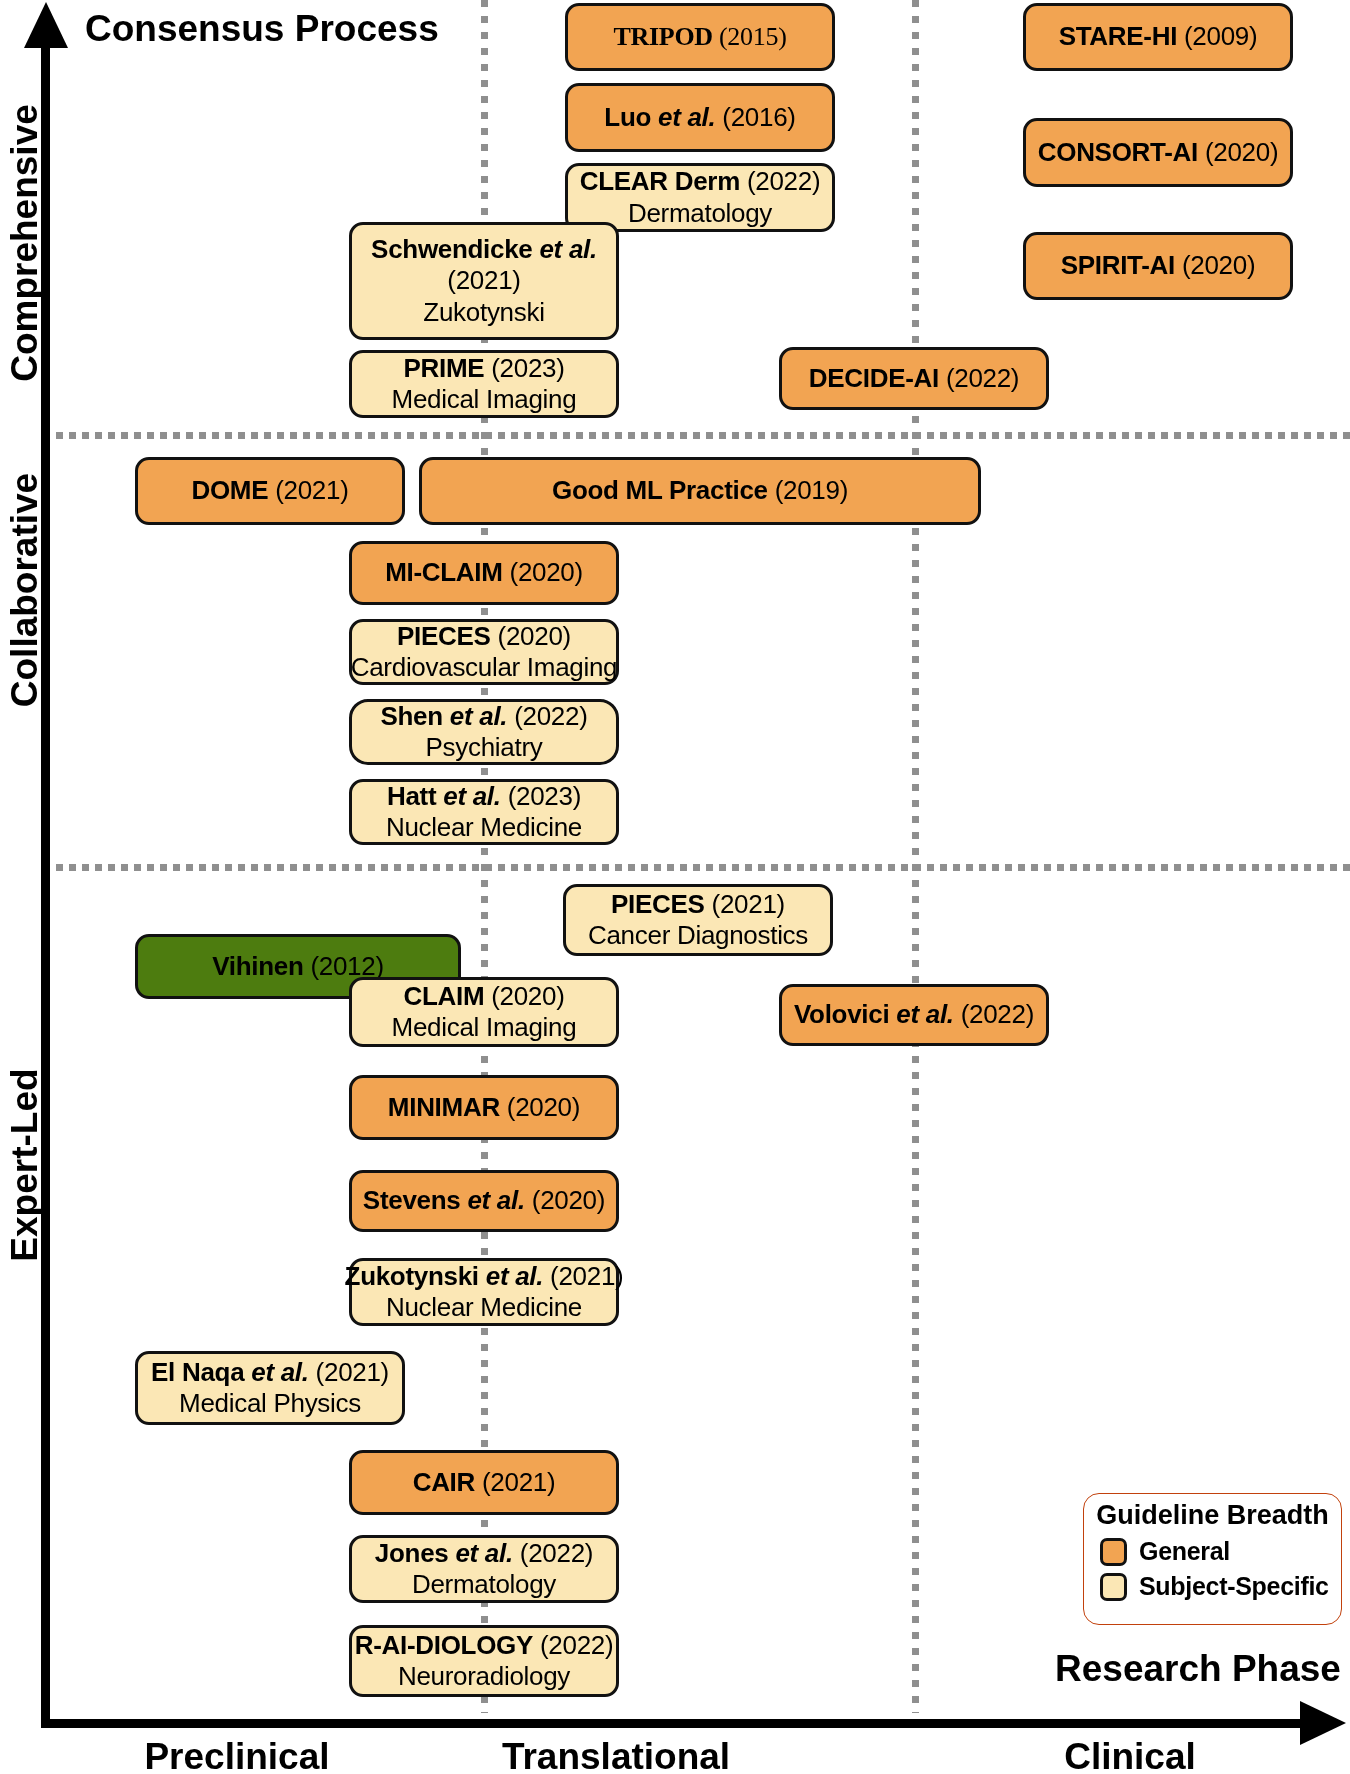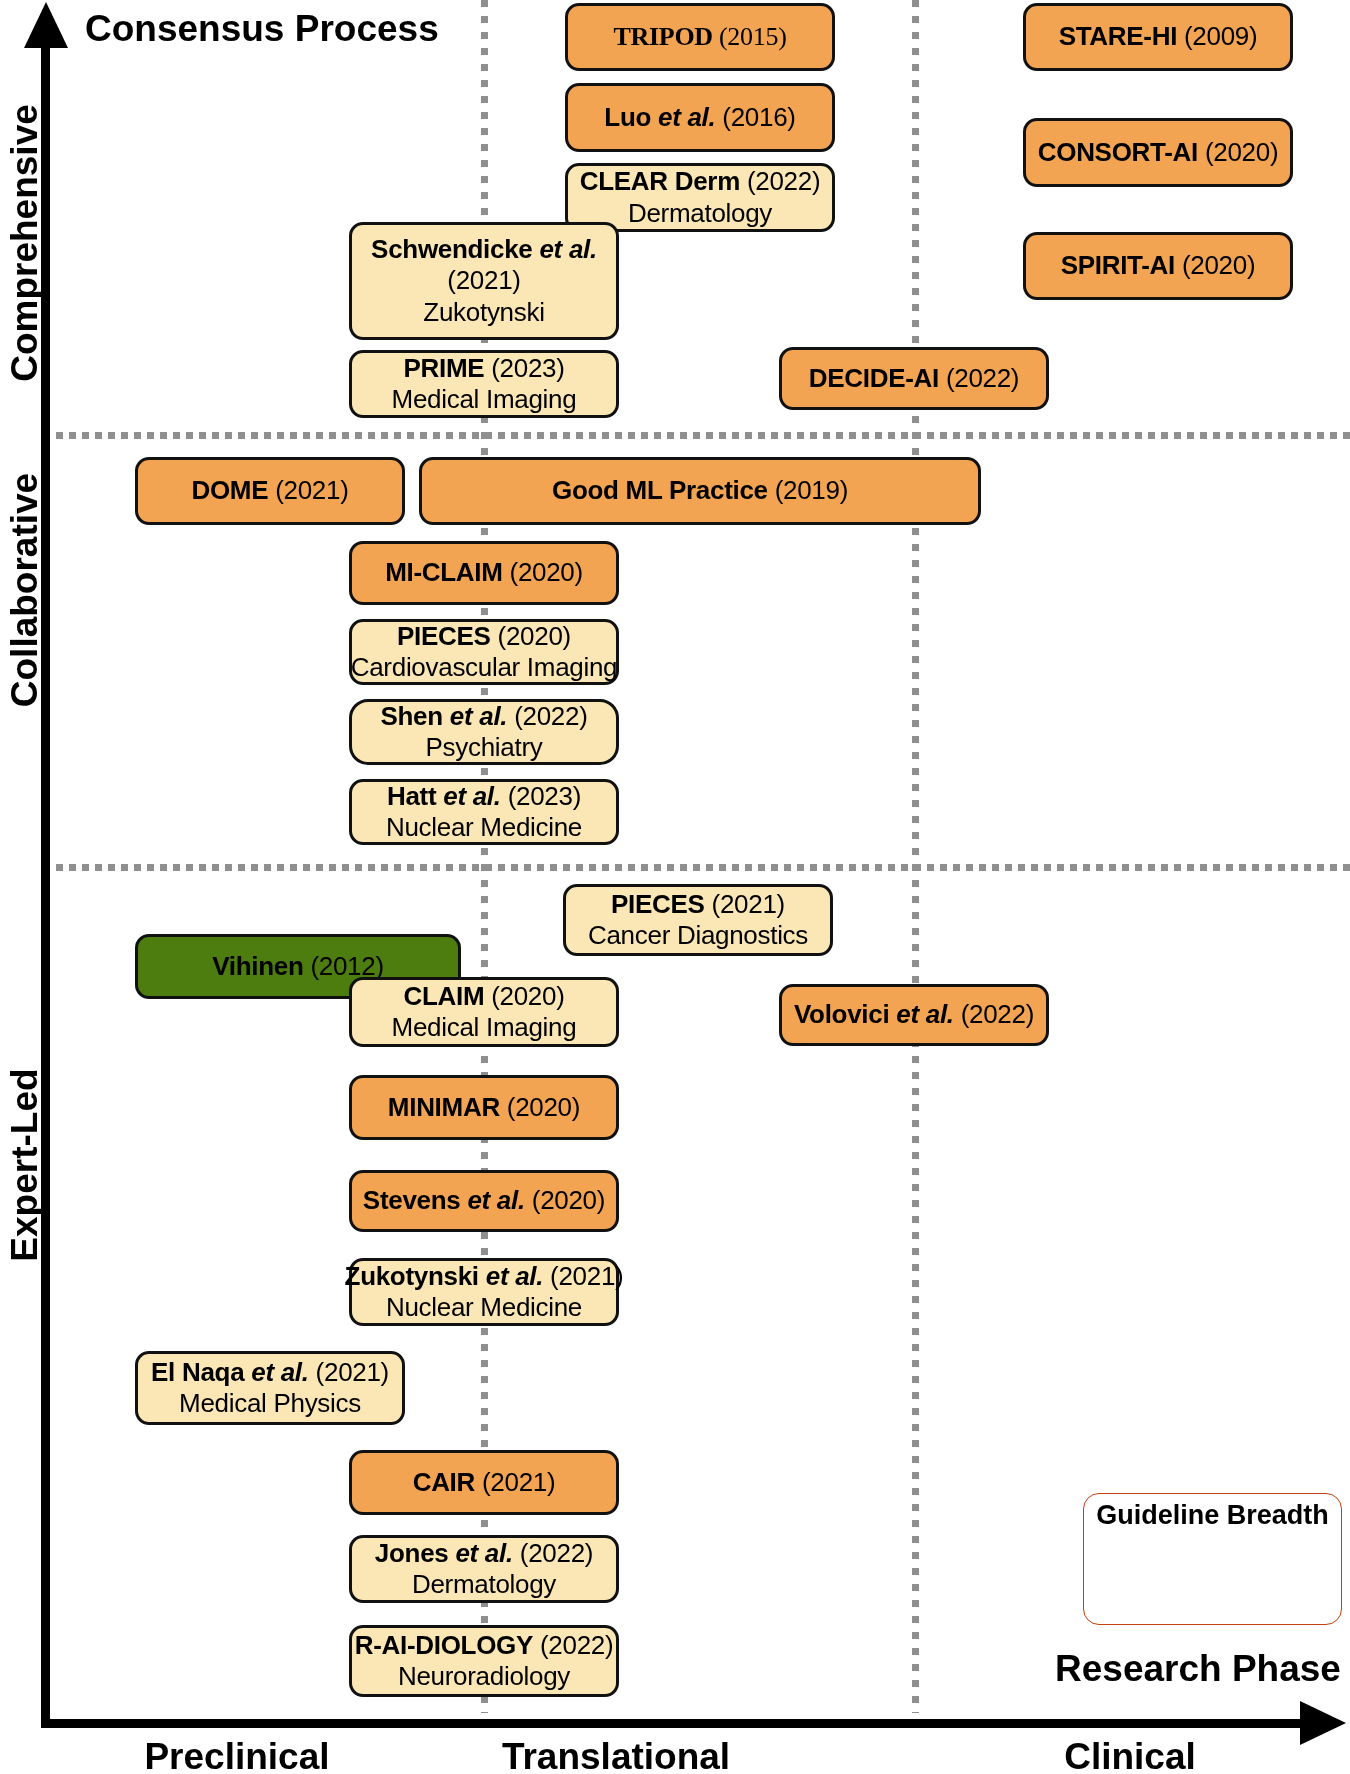--- a/index.html
+++ b/index.html
@@ -170,15 +170,25 @@
         <div class="sub">Dermatology</div>
       </div>
       <div class="node subject" style="left: 349px; top: 1625px; width: 270px; height: 72px; background: rgb(251, 231, 181);">
         <div class="l1"><span class="t">R-AI-DIOLOGY</span> (2022)</div>
         <div class="sub">Neuroradiology</div>
       </div>
     </div>
 
   <div id="legend">
     <div id="legend-title">Guideline Breadth</div>
+    <div id="legend-items">
+        <div class="legend-item">
+          <div class="legend-swatch" style="background: rgb(242, 164, 82);"></div>
+          <div class="legend-label">General</div>
+        </div>
+        <div class="legend-item">
+          <div class="legend-swatch" style="background: rgb(251, 231, 181);"></div>
+          <div class="legend-label">Subject-Specific</div>
+        </div>
+      </div>
   </div>
 
 </div>
 
 </body></html>

